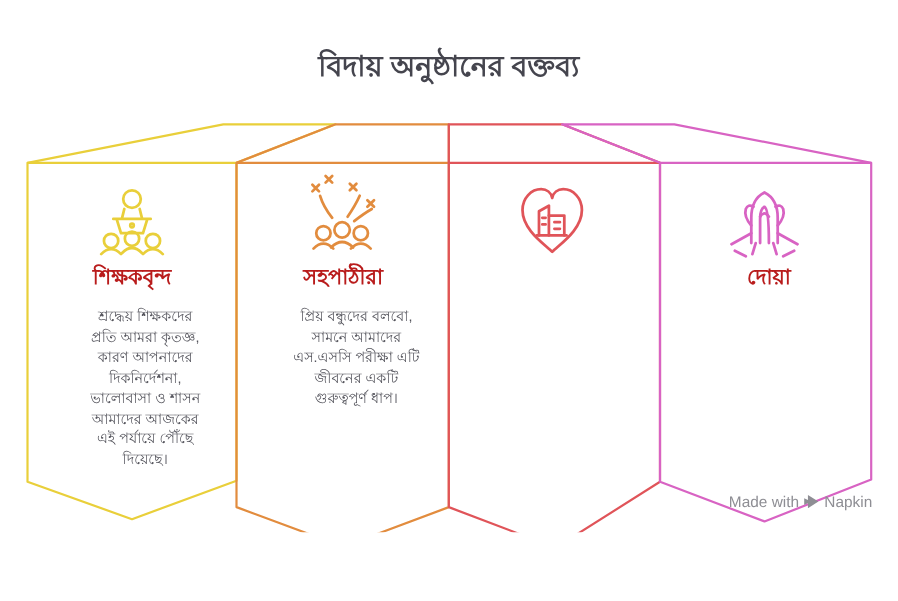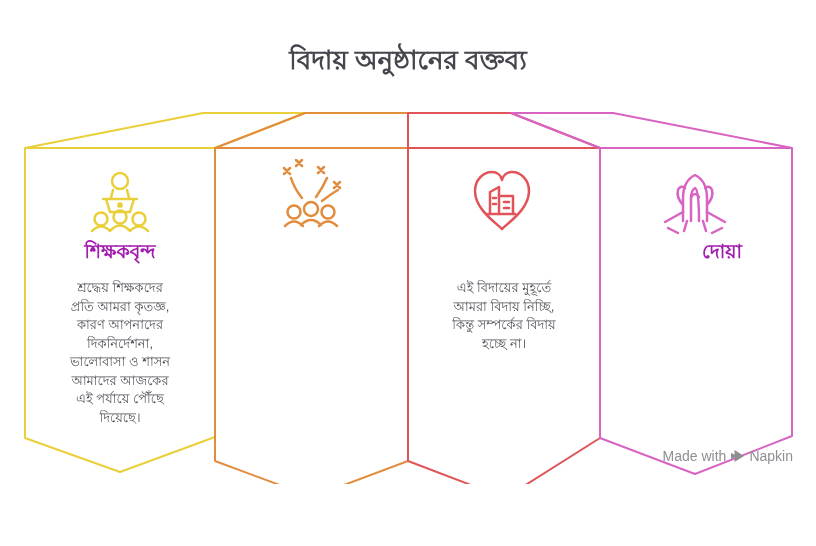--- a/index.html
+++ b/index.html
@@ -7,27 +7,27 @@
     position:relative; width:816px; height:484px; background:#ffffff;
     font-family:"Liberation Sans", sans-serif; overflow:hidden;text-decoration:underline;
   }
   .title {
     position:absolute; left:0; top:40px; width:816px; text-align:center;
     font-size:26px; font-weight:700; color:#45454E;
   }
   svg.figure { position:absolute; left:0; top:0; display:block; }
   .heading {
     position:absolute; top:237px; width:180px; text-align:center;
-    font-size:19px; font-weight:700; color:#a21caf;
+    font-size:19px; font-weight:700; color:#b91c1c;
   }
   .body-text {
     position:absolute; top:279px; width:190px; text-align:center;
-    font-size:13px; line-height:18.5px; color:#54545C; white-space:pre-line;
+    font-size:13px; line-height:18.5px; color:#54545C; white-space:pre-line;padding-left:12px;
   }
-  .h1c{left:30px} .h2c{left:222px} .h3c{left:414px} .h4c{left:632px}
+  .h1c{left:30px} .h2c{left:222px} .h3c{left:414px} .h4c{left:609px}
   .b1{left:25px}  .b2{left:217px}  .b3{left:409px}  .b4{left:601px}
   .watermark {
     position:absolute; right:23px; bottom:20px; display:flex; align-items:center;
     gap:5px; font-size:14px; color:#8E8E94;
   }
   .watermark svg { display:block; }
 </style>
 </head>
 <body>
 
@@ -100,34 +100,36 @@
       <path d="M691,197 Q695,191 699,197"></path>
       <path d="M683,205 Q676,197 678,190 Q680,185 685,188"></path>
       <path d="M707,205 Q714,197 712,190 Q710,185 705,188"></path>
       <path d="M683,212 L665,222 M668,228 L678,233"></path>
       <path d="M707,212 L725,222 M722,228 L712,233"></path>
       <path d="M687,221 L684,231 M703,221 L706,231"></path>
     </g>
   </svg>
 
   <div class="heading h1c">শিক্ষকবৃন্দ</div>
+  <div class="heading h2c">সহপাঠীরা</div>
   <div class="heading h4c">দোয়া</div>
 
   <div class="body-text b1">শ্রদ্ধেয় শিক্ষকদের
 প্রতি আমরা কৃতজ্ঞ,
 কারণ আপনাদের
 দিকনির্দেশনা,
 ভালোবাসা ও শাসন
 আমাদের আজকের
 এই পর্যায়ে পৌঁছে
 দিয়েছে।</div>
-  <div class="body-text b3">এই বিদায়ের মুহূর্তে
-আমরা বিদায় নিচ্ছি,
-কিন্তু সম্পর্কের বিদায়
-হচ্ছে না।</div>
+  <div class="body-text b2">প্রিয় বন্ধুদের বলবো,
+সামনে আমাদের
+এস.এসসি পরীক্ষা এটি
+জীবনের একটি
+গুরুত্বপূর্ণ ধাপ।</div>
 
   <div class="watermark">
     <span>Made with</span>
     <svg width="13" height="12" viewBox="0 0 13 12">
       <path d="M0,3 L6.5,6 L0,9 Z" fill="#8E8E94"></path>
       <path d="M3.5,0 L13,6 L3.5,12 Z" fill="#8E8E94"></path>
     </svg>
     <span>Napkin</span>
   </div>
 

